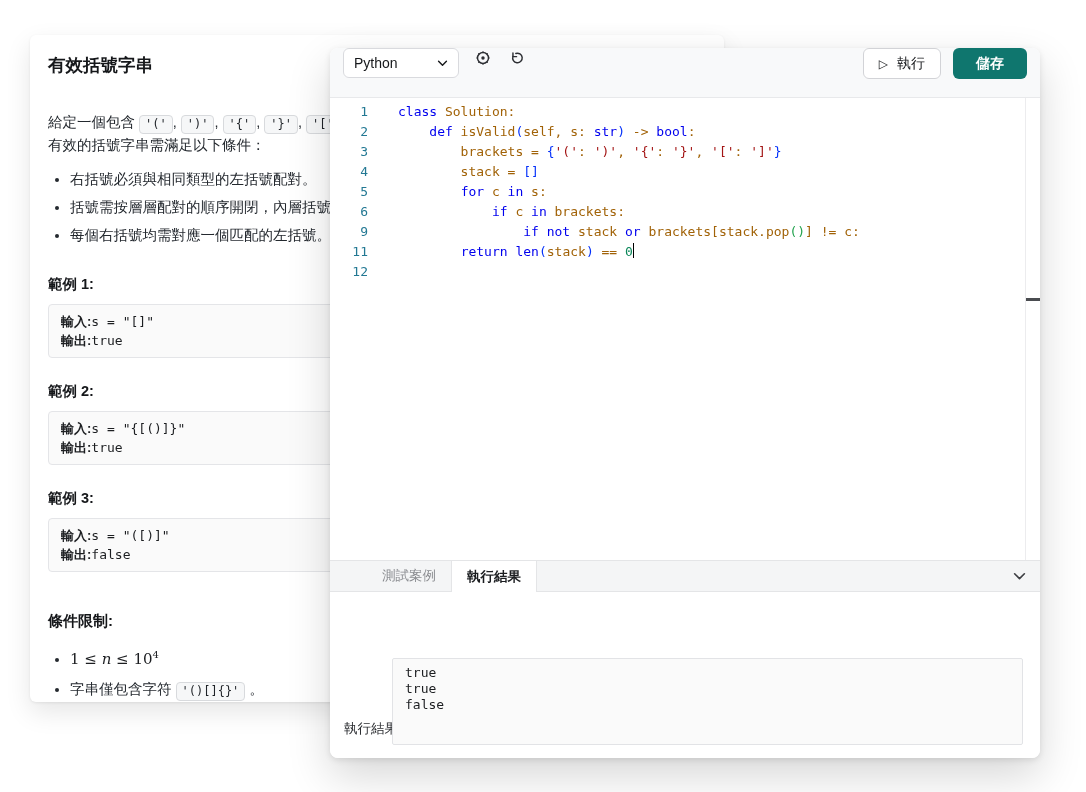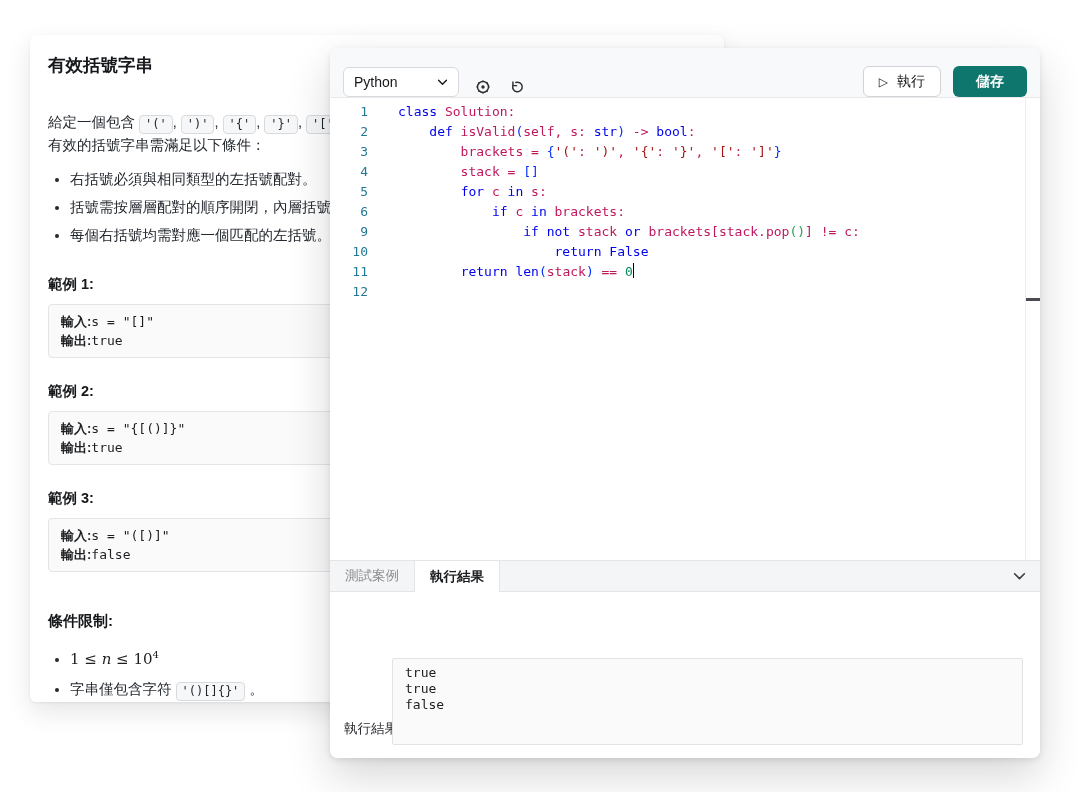--- a/index.html
+++ b/index.html
@@ -43,21 +43,21 @@
 
   
   .editor-panel {
     position:absolute; left:330px; top:48px; width:710px; height:710px;
     background:#fff; border-radius:8px; overflow:hidden;
     box-shadow:0 2px 6px rgba(0,0,0,.10), 0 18px 44px rgba(0,0,0,.16);
     display:flex; flex-direction:column;
   }
   .toolbar {
     flex:0 0 50px; background:#f8f9fa; border-bottom:1px solid #e8e9eb;
-    display:flex; align-items:flex-end; padding:0 13px;
+    display:flex; align-items:flex-start; padding:0 13px;
   }
   .lang-select {
     width:116px; height:30px; background:#fff; border:1px solid #d9dade; border-radius:6px;
     display:flex; align-items:center; justify-content:space-between; padding:0 10px;
     font-size:14px; color:#15171a; cursor:pointer;
   }
   .icon-btn { margin-left:14px; width:20px; height:20px; color:#2d2f33; background:none; border:none; padding:0; cursor:pointer; display:flex; align-items:center; justify-content:center; }
   .toolbar-spacer { flex:1; }
   .run-btn {
     height:31px; background:#fff; border:1px solid #d2d3d7; border-radius:6px;
@@ -71,21 +71,21 @@
     font-family:"Liberation Sans", sans-serif;
   }
 
   .code-area {
     position:relative; flex:0 0 462px; background:#fff; padding-top:4px;
     font-family:"DejaVu Sans Mono", monospace; font-size:13px; overflow:hidden; cursor:text;
   }
   .cl { height:20px; line-height:20px; white-space:pre; }
   .ln { display:inline-block; width:38px; text-align:right; color:#237893; margin-right:30px; }
   .kw  { color:#0000ee; }
-  .pl  { color:#be185d;margin-top:10px; }
+  .pl  { color:#a16207;margin-top:10px; }
   .str { color:#a31515; }
   .num { color:#098658; }
   .br  { color:#0431fa; }
   .grn { color:#22a24e; }
   .cur { display:inline-block; width:1.5px; height:15px; background:#000; vertical-align:-2px; }
   .code-edge { position:absolute; top:0; bottom:0; right:14px; border-right:1px solid #ececee; }
   .scroll-dash { position:absolute; right:0; top:200px; width:14px; height:3px; background:#4a4c50; cursor:pointer; }
 
   .tabbar {
     flex:0 0 32px; background:#f4f5f6; border-top:1px solid #e4e5e7; border-bottom:1px solid #e4e5e7;
@@ -199,30 +199,29 @@
 
   <div class="code-area">
     <div>
         <div class="cl"><span class="ln">1</span><span class="kw">class</span><span class="pl"> Solution:</span></div>
         <div class="cl"><span class="ln">2</span><span class="pl">    </span><span class="kw">def</span><span class="pl"> isValid</span><span class="br">(</span><span class="pl">self, s: </span><span class="kw">str</span><span class="br">)</span><span class="pl"> -&gt; </span><span class="kw">bool</span><span class="pl">:</span></div>
         <div class="cl"><span class="ln">3</span><span class="pl">        brackets = </span><span class="br">{</span><span class="str">'('</span><span class="pl">: </span><span class="str">')'</span><span class="pl">, </span><span class="str">'{'</span><span class="pl">: </span><span class="str">'}'</span><span class="pl">, </span><span class="str">'['</span><span class="pl">: </span><span class="str">']'</span><span class="br">}</span></div>
         <div class="cl"><span class="ln">4</span><span class="pl">        stack = </span><span class="br">[]</span></div>
         <div class="cl"><span class="ln">5</span><span class="pl">        </span><span class="kw">for</span><span class="pl"> c </span><span class="kw">in</span><span class="pl"> s:</span></div>
         <div class="cl"><span class="ln">6</span><span class="pl">            </span><span class="kw">if</span><span class="pl"> c </span><span class="kw">in</span><span class="pl"> brackets:</span></div>
         <div class="cl"><span class="ln">9</span><span class="pl">                </span><span class="kw">if</span><span class="pl"> </span><span class="kw">not</span><span class="pl"> stack </span><span class="kw">or</span><span class="pl"> brackets[stack.pop</span><span class="grn">()</span><span class="pl">] != c:</span></div>
-        <div class="cl"><span class="ln">10</span><span class="pl">                    </span><span class="kw">return</span><span class="pl"> </span><span class="kw">False</span></div>
         <div class="cl"><span class="ln">11</span><span class="pl">        </span><span class="kw">return</span><span class="pl"> </span><span class="kw">len</span><span class="br">(</span><span class="pl">stack</span><span class="br">)</span><span class="pl"> == </span><span class="num">0</span><span class="cur"></span></div>
         <div class="cl"><span class="ln">12</span></div>
       </div>
     <div class="code-edge"></div>
     <div class="scroll-dash"></div>
   </div>
 
   <div class="tabbar">
-    <span style="display:flex;align-items:stretch;">
+    <span style="display:flex;align-items:stretch;margin-left:37px;">
         <button class="tab">測試案例</button>
         <button class="tab active">執行結果</button>
       </span>
     <button class="tab-chevron">
       <svg width="13" height="9" viewBox="0 0 12 8" fill="none" stroke="currentColor" stroke-width="1.5" stroke-linecap="round" stroke-linejoin="round">
           <path d="M1.5 1.5 L6 6 L10.5 1.5"></path>
         </svg>
     </button>
   </div>
 

